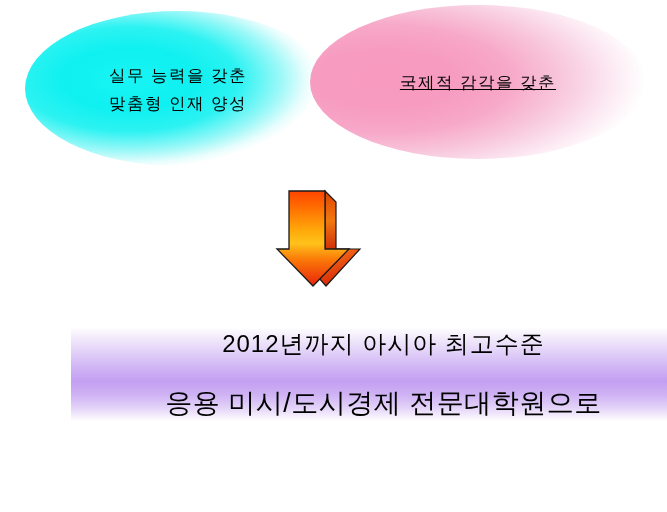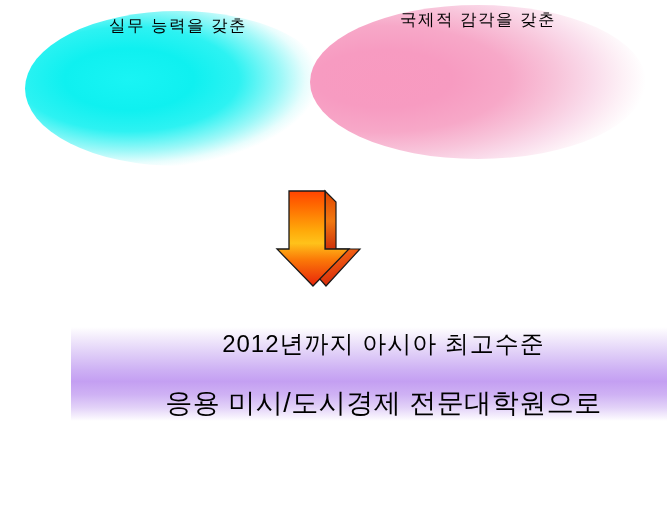--- a/index.html
+++ b/index.html
@@ -18,21 +18,21 @@
     overflow: hidden;
   }
 
   
   .ellipse {
     position: absolute;
     border-radius: 50%;
     display: flex;
     flex-direction: column;
     align-items: center;
-    justify-content: space-between;
+    justify-content: center;
   }
 
   #ellipse-left {
     left: 25px;
     top: 11px;
     width: 306px;
     height: 155px;
     background:
       radial-gradient(ellipse 62% 58% at 34% 44%,
         #19f4f4 0%,
@@ -52,20 +52,21 @@
     background:
       radial-gradient(ellipse 78% 72% at 22% 48%,
         #f89ac0 0%,
         #f79bc1 26%,
         #f7a8c8 48%,
         #f8c4da 66%,
         #fadceb 80%,
         #fdf0f6 91%,
         #ffffff 100%);
     z-index: 3;
+    text-decoration: underline;
   }
 
   .ellipse-line {
     color: #000000;
     font-size: 16.5px;
     line-height: 28px;
     letter-spacing: 1.5px;
     white-space: nowrap;
     font-weight: 500;
     text-align: center;
@@ -123,20 +124,21 @@
     margin-top: 16px;
   }
 </style>
 </head>
 <body>
 
 <div id="canvas">
 
   <div class="ellipse" id="ellipse-left">
     <div class="ellipse-line">실무 능력을 갖춘</div>
+    <div class="ellipse-line">맞춤형 인재 양성</div>
   </div>
 
   <div class="ellipse" id="ellipse-right">
     <div class="ellipse-line">국제적 감각을 갖춘</div>
   </div>
 
   <div id="down-arrow">
     <svg width="110" height="108" viewBox="0 0 110 108" xmlns="http://www.w3.org/2000/svg">
       <defs>
         <linearGradient id="faceGrad" x1="0" y1="0" x2="0" y2="1">

